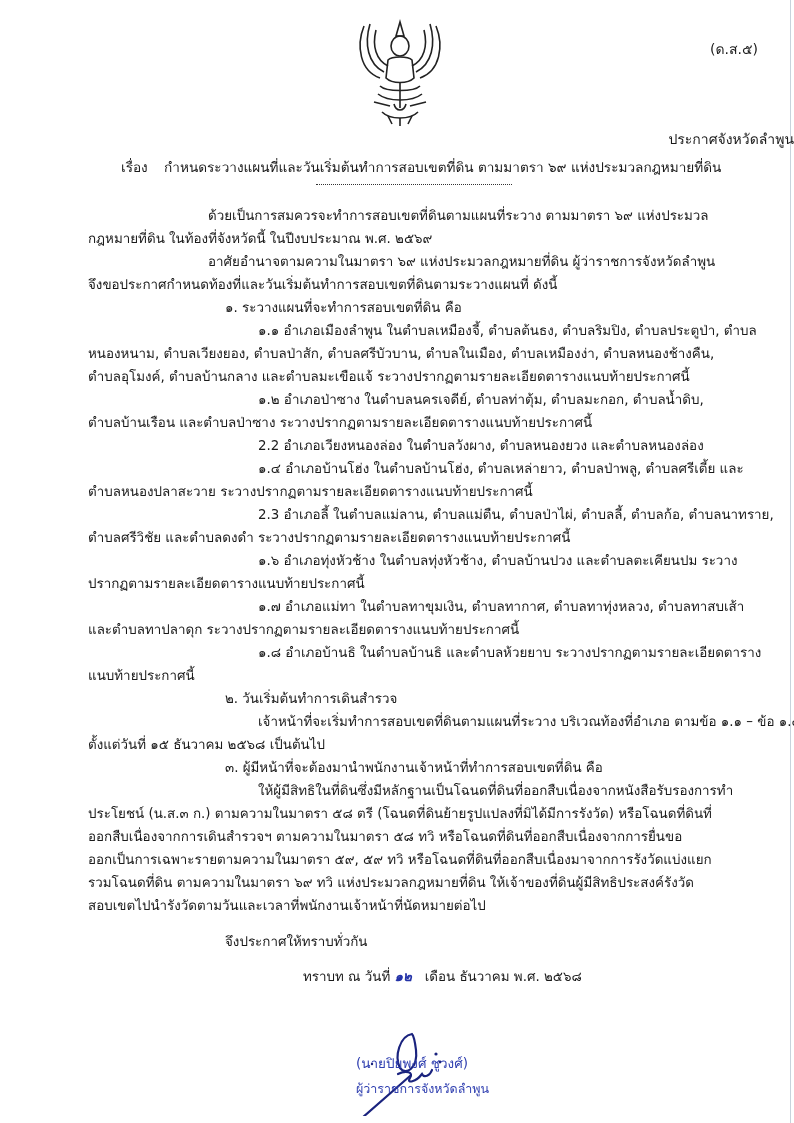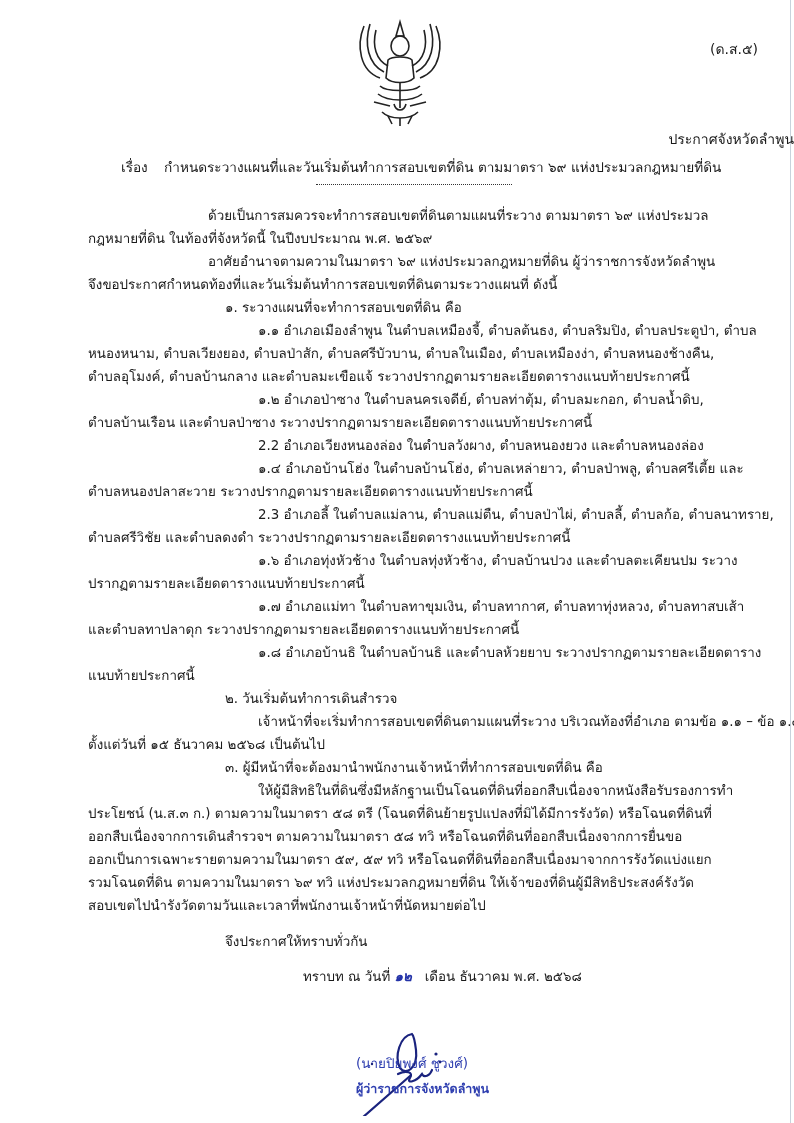--- a/index.html
+++ b/index.html
@@ -14,21 +14,21 @@
     .subject { position: absolute; top: 156px; left: 113px; font-size: 13.6px; white-space: nowrap; }
     .subject .lbl { margin-right: 12px; margin-left: 8px; }
     .dots { position: absolute; top: 178px; left: 316px; width: 196px; border-bottom: 1px dotted #333; height: 6px; }
     .line { position: absolute; left: 0; font-size: 13.4px; white-space: nowrap; line-height: 18px; }
     .l0 { left: 88px; text-align: right; }
     .l1 { left: 208px; }
     .l2 { left: 258px; }
     .lh { left: 225px; }
     .sig { position: absolute; top: 1026px; left: 360px; width: 150px; height: 90px; }
     .sign-name { position: absolute; top: 1052px; left: 356px; font-size: 13.5px; color: #2f3fb0; font-weight: normal; }
-    .sign-pos { position: absolute; top: 1079px; left: 356px; font-size: 12.5px; color: #2f3fb0; font-weight: bold; }
+    .sign-pos { position: absolute; top: 1079px; left: 356px; font-size: 12.5px; color: #2f3fb0; font-weight: normal; }
     .day { color: #2433a8; font-weight: bold; font-style: italic; }
   </style>
 </head>
 <body>
 
 <div class="edge"></div>
 
 <div class="form-code">(ด.ส.๕)</div>
 
 <svg class="garuda" viewBox="0 0 92 112">

